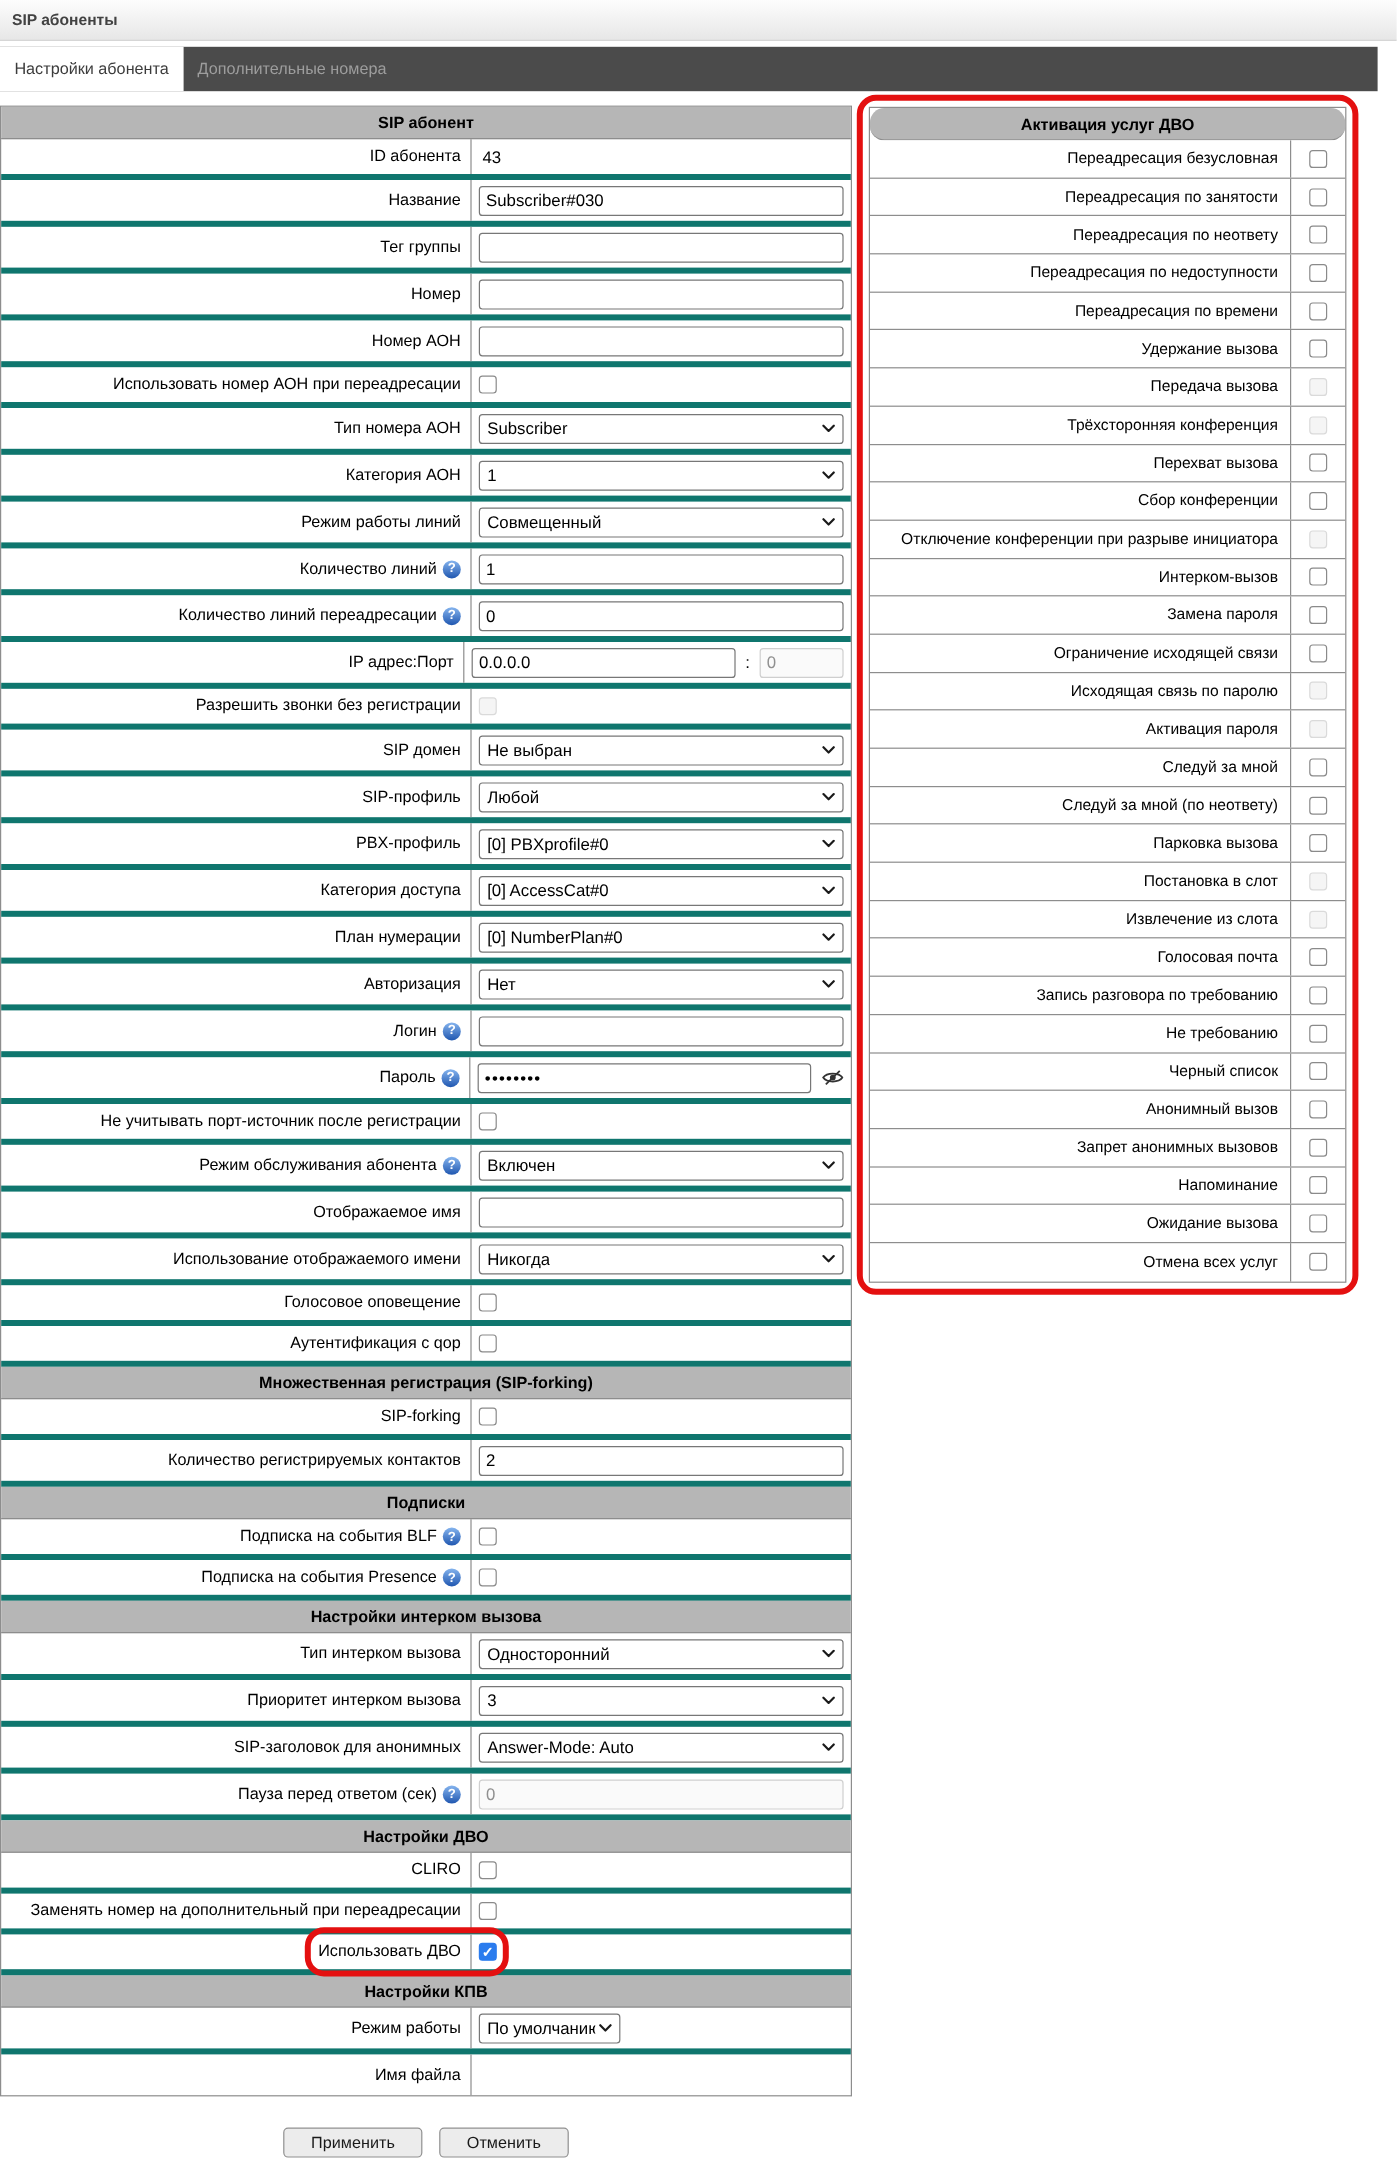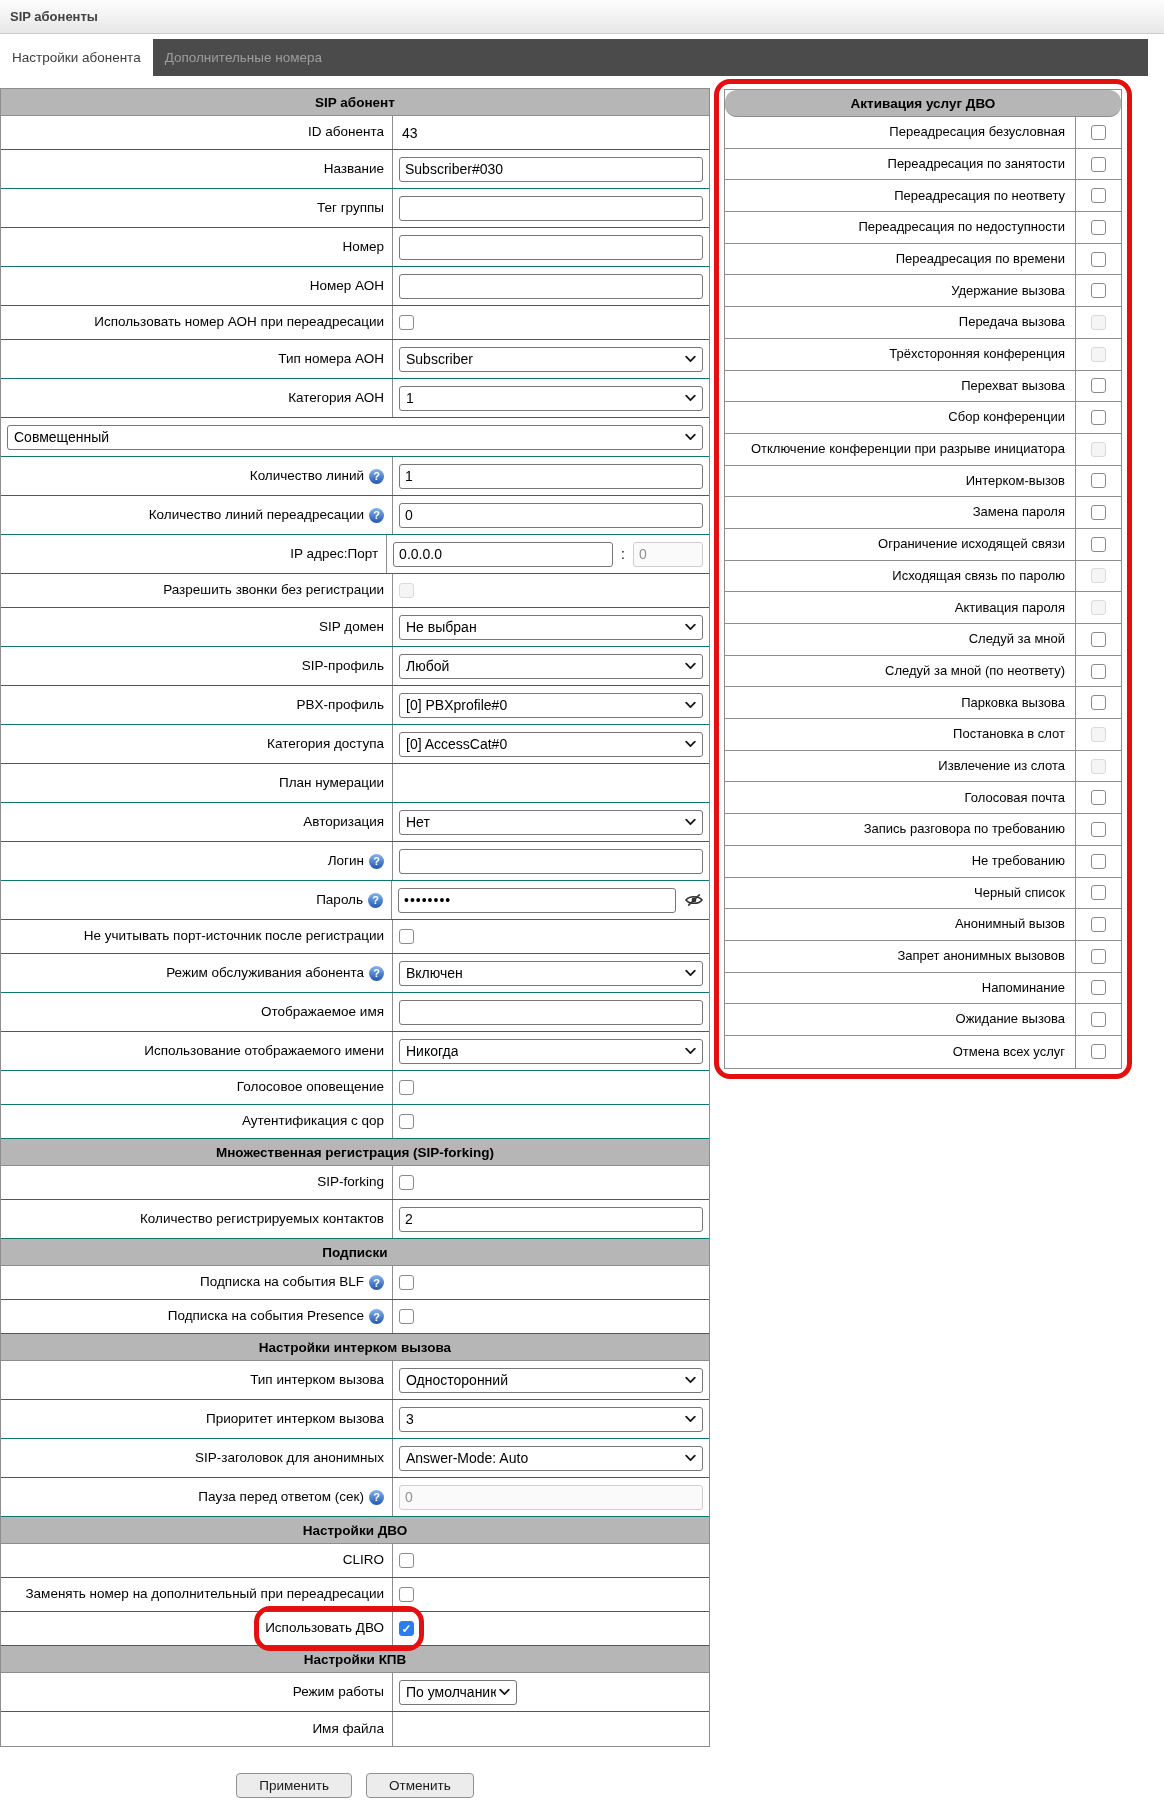--- a/index.html
+++ b/index.html
@@ -18,21 +18,21 @@
   .tab { padding: 0 12px; display: flex; align-items: center; font-size: 13.5px; color: #9d9d9d; cursor: pointer; white-space: nowrap; }
   .tab.active { background: #ffffff; color: #3c3c3c; }
   .content { display: flex; align-items: flex-start; }
   .ltable-wrap { width: 710px; }
   .ltable { margin-top: 12px; border: 1px solid #8d8d8d; }
   .ltable > *:last-child { border-bottom: none; }
   .lsection {
     height: 27px; background: #b6b6b6; display: flex; align-items: center; justify-content: center;
     font-size: 13.5px; font-weight: bold; border-bottom: 1px solid #8d8d8d;
   }
-  .lrow { display: flex; align-items: stretch; min-height: 34px; border-bottom: 1px solid #0f766e; }
+  .lrow { display: flex; align-items: stretch; min-height: 34px; border-bottom: 5px solid #0f766e; }
   .lrow.tall { min-height: 39px; }
   .lcell-label {
     width: 392px; display: flex; align-items: center; justify-content: flex-end; gap: 5px;
     padding: 2px 8px 2px 6px; text-align: right; font-size: 13.5px; border-right: 1px solid #8d8d8d;
   }
   .labtext { line-height: 1.2; }
   .lcell-value { flex: 1; display: flex; align-items: center; padding: 4px 6px; position: relative; }
   .ptext { font-size: 14px; padding-left: 3px; }
   .ti {
     height: 25px; border: 1px solid #777; border-radius: 3px; padding: 0 5px;
@@ -172,20 +172,23 @@
                 <span class="selval">1</span>
                 <span class="chev">
                   <svg width="11" height="7" viewBox="0 0 11 7">
                     <path d="M1.2 1.2 L5.5 5.6 L9.8 1.2" fill="none" stroke="#1a1a1a" stroke-width="1.8" stroke-linecap="round" stroke-linejoin="round"></path>
                   </svg>
                 </span>
               </span>
             </div>
           </div>
           <div class="lrow tall">
+            <div class="lcell-label">
+              <span class="labtext">Режим работы линий</span>
+            </div>
             <div class="lcell-value">
               <span class="selectbox">
                 <span class="selval">Совмещенный</span>
                 <span class="chev">
                   <svg width="11" height="7" viewBox="0 0 11 7">
                     <path d="M1.2 1.2 L5.5 5.6 L9.8 1.2" fill="none" stroke="#1a1a1a" stroke-width="1.8" stroke-linecap="round" stroke-linejoin="round"></path>
                   </svg>
                 </span>
               </span>
             </div>
@@ -282,20 +285,30 @@
                   <svg width="11" height="7" viewBox="0 0 11 7">
                     <path d="M1.2 1.2 L5.5 5.6 L9.8 1.2" fill="none" stroke="#1a1a1a" stroke-width="1.8" stroke-linecap="round" stroke-linejoin="round"></path>
                   </svg>
                 </span>
               </span>
             </div>
           </div>
           <div class="lrow tall">
             <div class="lcell-label">
               <span class="labtext">План нумерации</span>
+            </div>
+            <div class="lcell-value">
+              <span class="selectbox">
+                <span class="selval">[0] NumberPlan#0</span>
+                <span class="chev">
+                  <svg width="11" height="7" viewBox="0 0 11 7">
+                    <path d="M1.2 1.2 L5.5 5.6 L9.8 1.2" fill="none" stroke="#1a1a1a" stroke-width="1.8" stroke-linecap="round" stroke-linejoin="round"></path>
+                  </svg>
+                </span>
+              </span>
             </div>
           </div>
           <div class="lrow tall">
             <div class="lcell-label">
               <span class="labtext">Авторизация</span>
             </div>
             <div class="lcell-value">
               <span class="selectbox">
                 <span class="selval">Нет</span>
                 <span class="chev">

